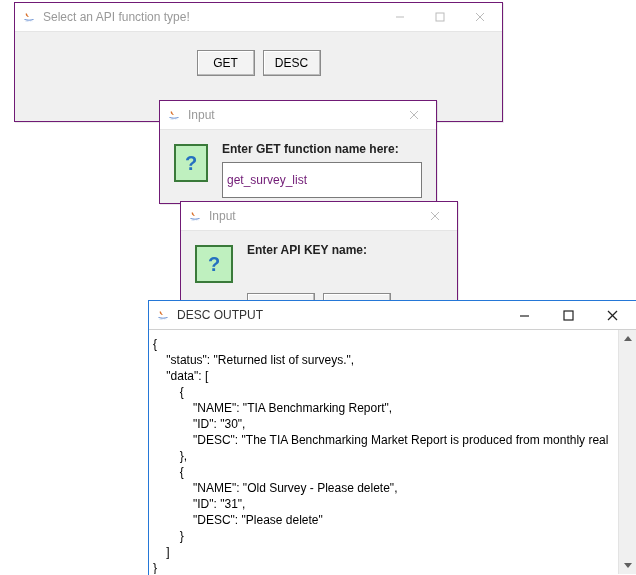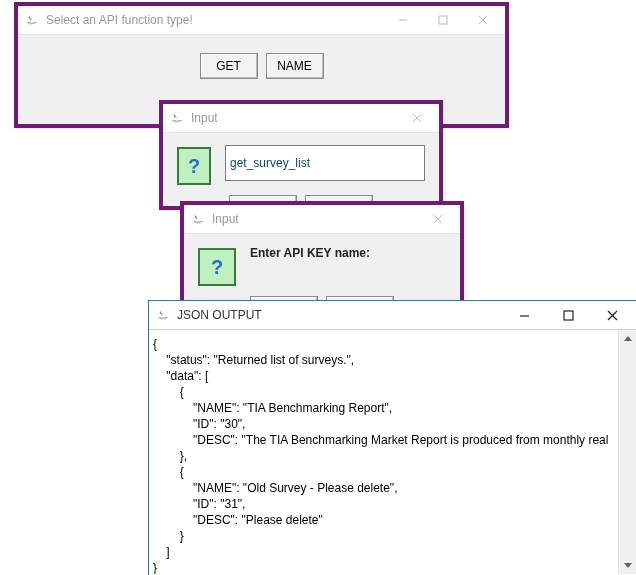--- a/index.html
+++ b/index.html
@@ -1,35 +1,35 @@
 <!DOCTYPE html>
 <html><head>
 <meta charset="utf-8">
 <style>
 html,body{margin:0;padding:0;font-family:"Segoe UI",Tahoma,sans-serif;font-size:12px;background:#fff;width:636px;height:575px;overflow:hidden;position:relative}
-.win{position:absolute;background:#f0f0f0;border:4px solid #701a75;box-shadow:1px 1px 0 rgba(0,0,0,.08)}
+.win{position:absolute;background:#f0f0f0;border:1px solid #701a75;box-shadow:1px 1px 0 rgba(0,0,0,.08)}
 .titlebar{height:28px;display:flex;align-items:center;padding:0 2px 0 6px;background:#fff;border-bottom:1px solid #e5e5e5}
 .jicon{width:16px;height:16px;margin-right:6px;display:inline-block}
 .jicon svg{display:block}
 .title{flex:1;color:#333;font-size:12px}
 .title.dim{color:#999}
 .winbtns{display:flex}
 .winbtn{width:40px;height:28px;display:flex;align-items:center;justify-content:center;color:#555}
 .winbtn svg{stroke:#555;stroke-width:1}
 .winbtn.dim svg{stroke:#bbb}
 .body{background:#f0f0f0}
 .center{display:flex;justify-content:center;gap:8px;padding:18px 0 40px}
 .btn{background:#f3f3f3;border:1px solid #8a8a8a;box-shadow:inset -1px -1px 0 #bbb,inset 1px 1px 0 #fff;min-width:56px;height:24px;display:flex;align-items:center;justify-content:center;font-size:12px;color:#000}
 .btn.wide{min-width:66px}
 .dlgbody{display:flex;padding:12px 14px 0}
 .qicon{width:34px;height:34px;border:2px solid #3a7a3a;background:#bff0bf;display:flex;align-items:center;justify-content:center;margin-right:14px;margin-top:2px}
 .qicon span{font-size:20px;font-weight:bold;color:#2570c0}
 .dlgright{flex:1}
 .dlglabel{font-weight:bold;color:#222;margin-bottom:6px}
-.textinput{width:200px;height:20px;background:#fff;border:1px solid #7a7a7a;padding:17px 4px;font-size:12px;color:#0c4a6e;box-sizing:border-box;display:flex;align-items:center}
+.textinput{width:200px;height:20px;background:#fff;border:1px solid #7a7a7a;padding:17px 4px;font-size:12px;color:#701a75;box-sizing:border-box;display:flex;align-items:center}
 .dlgbuttons{display:flex;justify-content:center;gap:8px;padding:10px 0 6px}
 .jsonwin{border:1px solid #2477d7;background:#fff}
 .jsonwin .titlebar{background:#fff;border-bottom:1px solid #d0d0d0}
 .jsonwin .winbtn{width:44px}
 .jsonwin .winbtn svg{stroke:#222;stroke-width:1.2}
 .jsonbody{display:flex}
 .jsoncontent{flex:1;font-family:"Segoe UI",sans-serif;font-size:12px;color:#000;padding:6px 4px;white-space:pre;line-height:16px;overflow:hidden}
 .vscroll{width:17px;background:#f0f0f0;border-left:1px solid #e3e3e3;display:flex;flex-direction:column}
 .varrow{height:17px;display:flex;align-items:center;justify-content:center}
 .varrow svg{fill:#606060}
@@ -63,21 +63,21 @@
           <svg width="10" height="10">
             <line x1="1" y1="1" x2="9" y2="9"></line>
             <line x1="9" y1="1" x2="1" y2="9"></line>
           </svg>
         </div>
     </div>
   </div>
   <div class="body">
     <div class="center">
       <div class="btn">GET</div>
-      <div class="btn">NAME</div>
+      <div class="btn">DESC</div>
     </div>
   </div>
 </div>
 
 <div class="win clip" style="left:159px;top:100px;width:276px;height:102px">
   <div class="titlebar">
     <span class="jicon">
       <svg width="16" height="16" viewBox="0 0 16 16">
           <path d="M5 4c2 1 1 3 3 4-2 0-4-2-3-4z" fill="#d86f2a"></path>
           <path d="M3 10c3 1 7 1 10 0-1 2-9 2-10 0z" fill="#4a79c9"></path>
@@ -93,20 +93,21 @@
           </svg>
         </div>
     </div>
   </div>
   <div class="body">
     <div class="dlgbody">
       <div class="qicon">
           <span>?</span>
         </div>
       <div class="dlgright">
+        <div class="dlglabel">Enter GET function name here:</div>
         <div class="textinput">get_survey_list</div>
       </div>
     </div>
     <div class="dlgbuttons">
       <div class="btn wide">OK</div>
       <div class="btn wide">Cancel</div>
     </div>
   </div>
 </div>
 
@@ -147,21 +148,21 @@
 
 <div class="jsonwin win" style="left:148px;top:300px;width:487px;height:274px">
   <div class="titlebar">
     <span class="jicon">
       <svg width="16" height="16" viewBox="0 0 16 16">
           <path d="M5 4c2 1 1 3 3 4-2 0-4-2-3-4z" fill="#d86f2a"></path>
           <path d="M3 10c3 1 7 1 10 0-1 2-9 2-10 0z" fill="#4a79c9"></path>
           <path d="M4 12c3 1 6 1 8 0-1 1-7 1-8 0z" fill="#4a79c9"></path>
         </svg>
     </span>
-    <div class="title">JSON OUTPUT</div>
+    <div class="title">DESC OUTPUT</div>
     <div class="winbtns">
       <div class="winbtn">
           <svg width="11" height="11">
             <line x1="1" y1="6" x2="10" y2="6"></line>
           </svg>
         </div>
       <div class="winbtn">
           <svg width="11" height="11">
             <rect x="1" y="1" width="9" height="9" fill="none"></rect>
           </svg>

